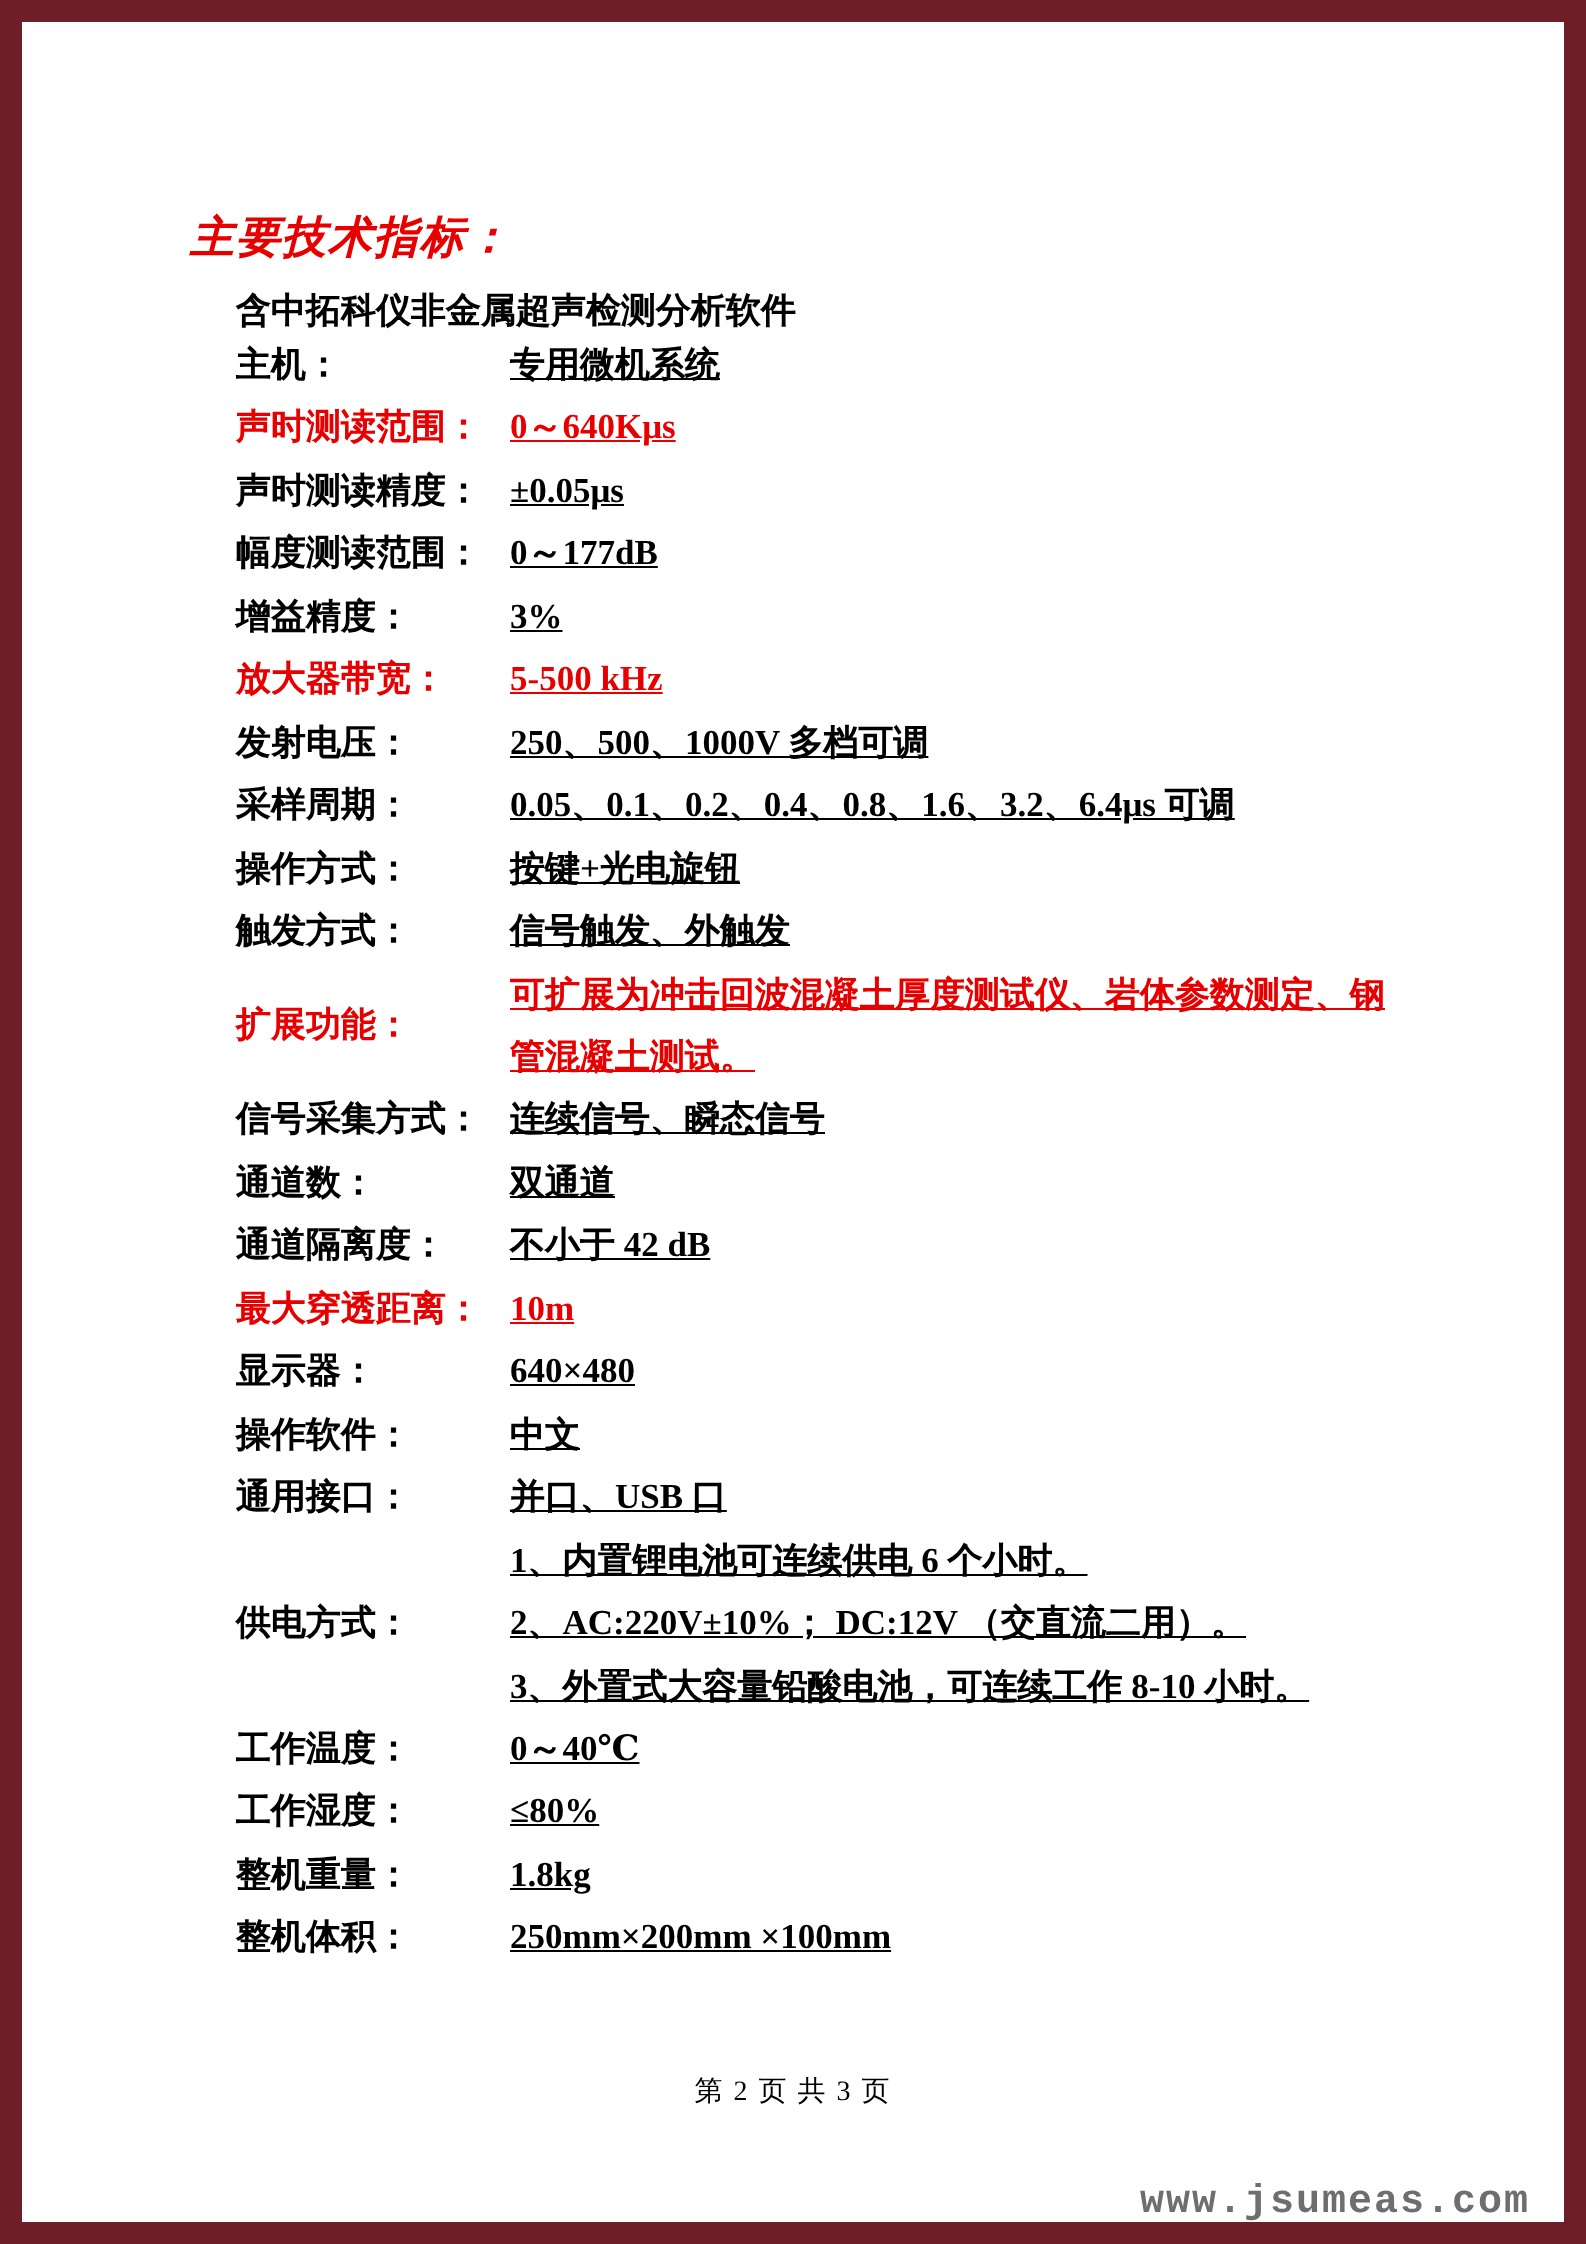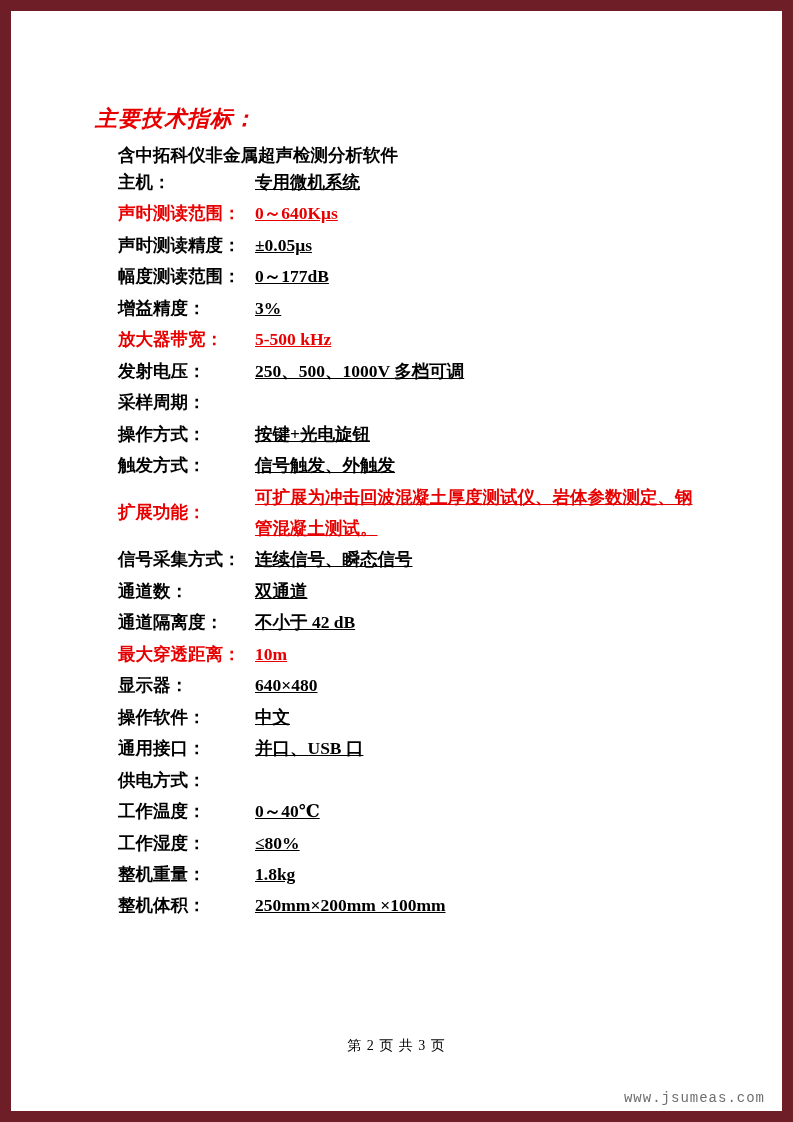--- a/index.html
+++ b/index.html
@@ -50,21 +50,21 @@
   .spec-value .vline{ white-space:nowrap; }
   .page-footer{
     position:absolute; left:0; right:0; top:1037px;
     text-align:center;
     font-size:14px; font-weight:400;
     letter-spacing:1px;
   }
   .site-watermark{
     position:absolute; right:28px; top:1090px;
     font-family:"Liberation Mono","DejaVu Sans Mono",monospace;
-    font-size:14px; font-weight:400;
+    font-size:20px; font-weight:700;
     color:var(--wm);
     letter-spacing:1px;
   }
 </style>
 </head>
 <body>
 
 <div class="page">
   <div class="border-frame"></div>
 
@@ -110,20 +110,23 @@
         </span>
       </div>
       <div class="spec-row">
         <span class="spec-label">发射电压：</span>
         <span class="spec-value">
           <div class="vline">250、500、1000V 多档可调</div>
         </span>
       </div>
       <div class="spec-row">
         <span class="spec-label">采样周期：</span>
+        <span class="spec-value">
+          <div class="vline"> 0.05、0.1、0.2、0.4、0.8、1.6、3.2、6.4μs 可调</div>
+        </span>
       </div>
       <div class="spec-row">
         <span class="spec-label">操作方式：</span>
         <span class="spec-value">
           <div class="vline">按键+光电旋钮</div>
         </span>
       </div>
       <div class="spec-row">
         <span class="spec-label">触发方式：</span>
         <span class="spec-value">
@@ -174,20 +177,25 @@
         </span>
       </div>
       <div class="spec-row">
         <span class="spec-label">通用接口：</span>
         <span class="spec-value">
           <div class="vline">并口、USB 口</div>
         </span>
       </div>
       <div class="spec-row">
         <span class="spec-label">供电方式：</span>
+        <span class="spec-value">
+          <div class="vline">1、内置锂电池可连续供电 6 个小时。</div>
+          <div class="vline">2、AC:220V±10%；  DC:12V （交直流二用）。</div>
+          <div class="vline">3、外置式大容量铅酸电池，可连续工作 8-10 小时。</div>
+        </span>
       </div>
       <div class="spec-row">
         <span class="spec-label">工作温度：</span>
         <span class="spec-value">
           <div class="vline">0～40℃</div>
         </span>
       </div>
       <div class="spec-row">
         <span class="spec-label">工作湿度：</span>
         <span class="spec-value">

